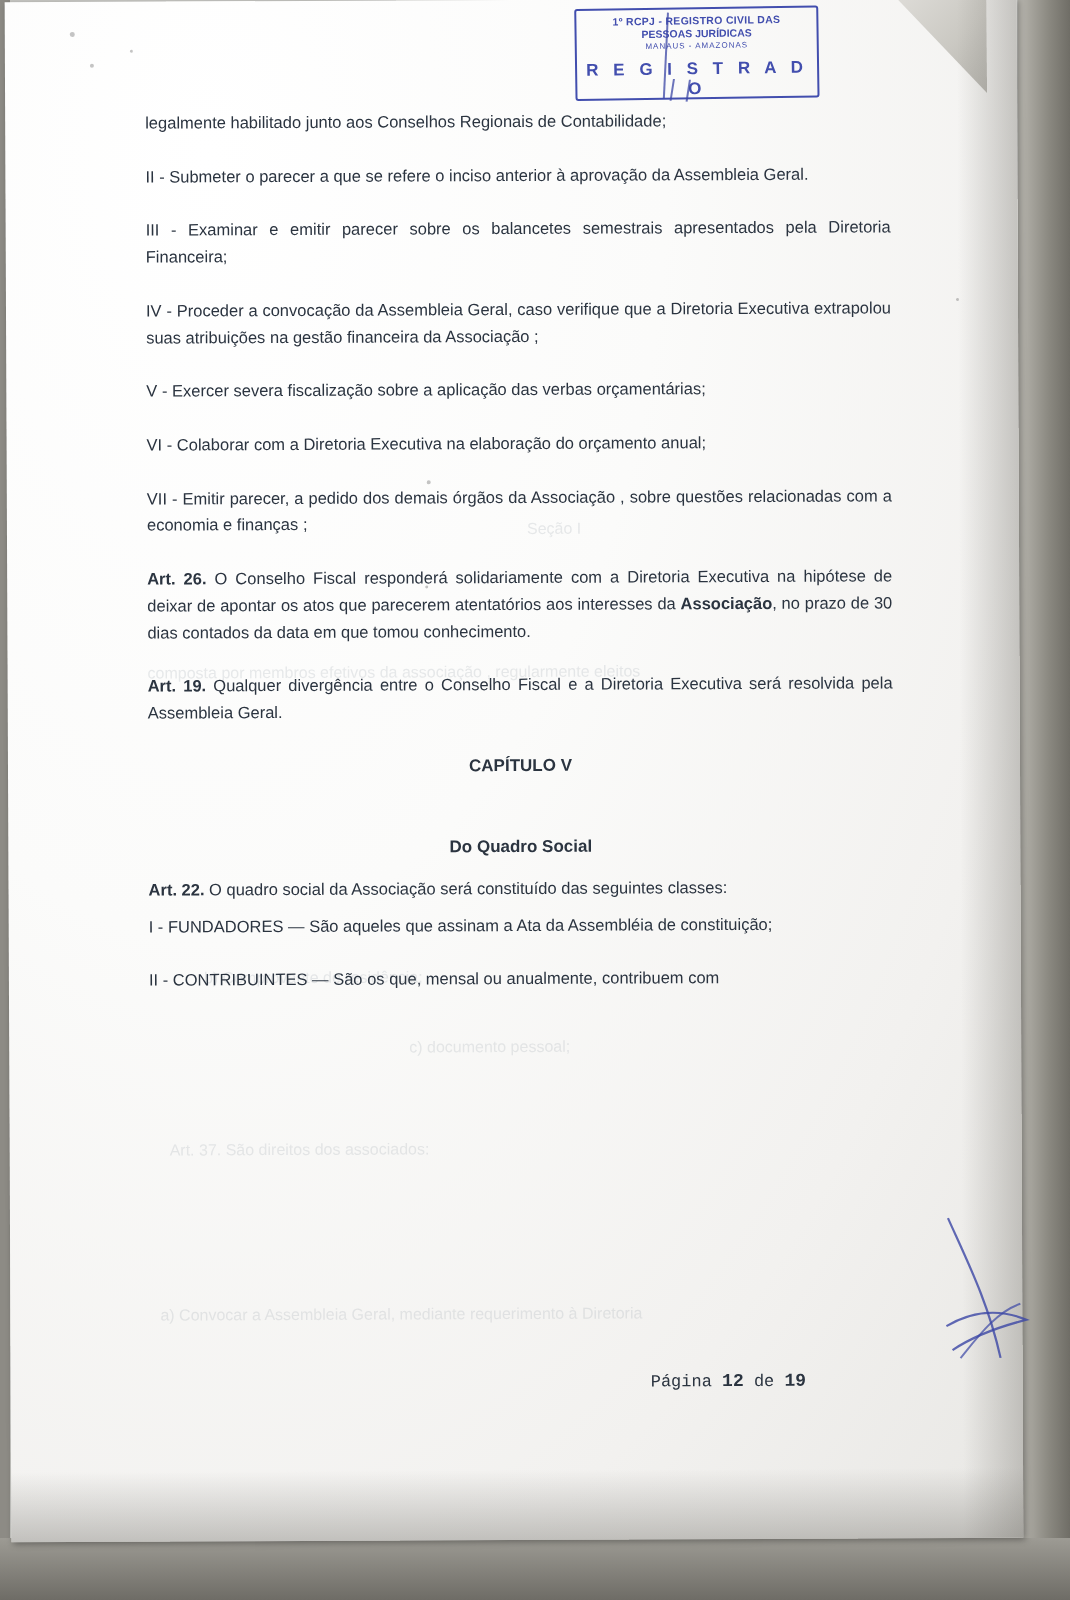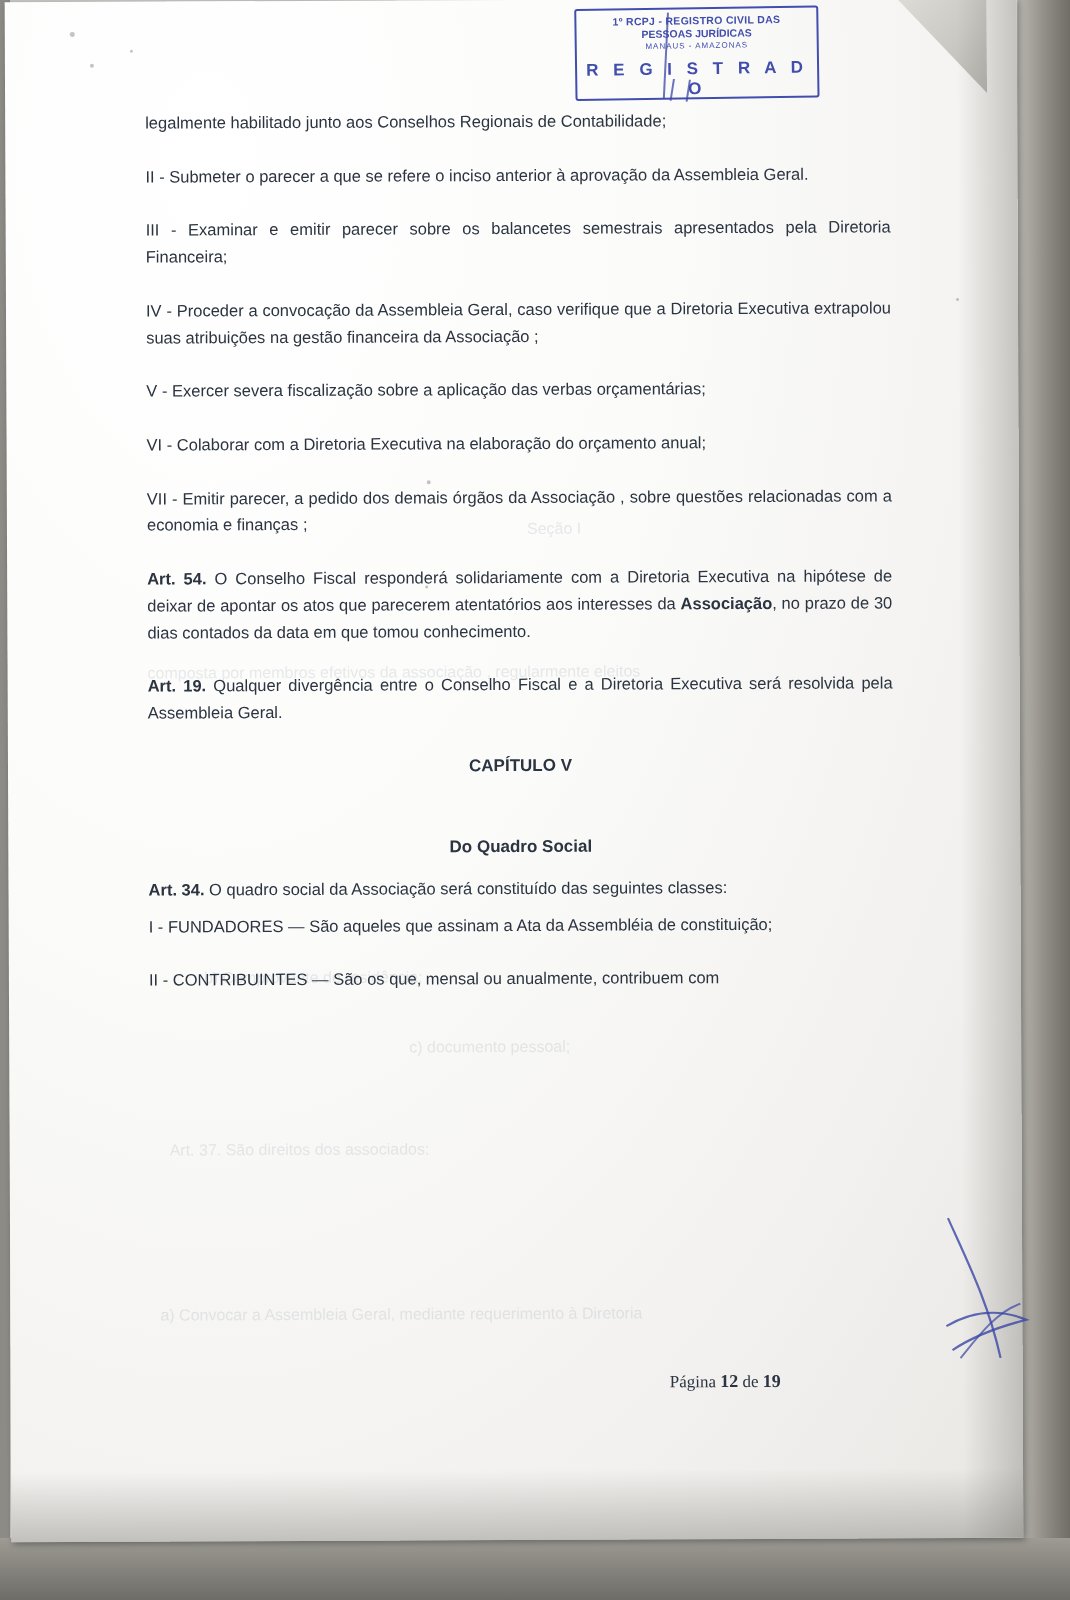--- a/index.html
+++ b/index.html
@@ -163,24 +163,23 @@
     border-left: 2px solid #3b46a5;
     border-right: 2px solid #3b46a5;
     transform: skewX(-6deg);
   }
 
   
   .footer {
     position: absolute;
     left: 640px;
     top: 1372px;
-    font-family: Liberation Serif, serif;
+    font-family: Liberation Mono, monospace;
     font-size: 17px;
     color: #2b3440;
-    margin-left: 19px;
   }
   .footer .num { font-weight: bold; font-size: 18px; }
 
   
   .signature {
     position: absolute;
     left: 930px;
     top: 1210px;
     width: 110px;
     height: 160px;
@@ -242,28 +241,28 @@
     <div class="content">
 
       <p class="par nojust">legalmente habilitado junto aos Conselhos Regionais de Contabilidade;</p>
       <p class="par">II - Submeter o parecer a que se refere o inciso anterior à aprovação da Assembleia Geral.</p>
       <p class="par">III - Examinar e emitir parecer sobre os balancetes semestrais apresentados pela Diretoria Financeira;</p>
       <p class="par">IV - Proceder a convocação da Assembleia Geral, caso verifique que a Diretoria Executiva extrapolou suas atribuições na gestão financeira da Associação ;</p>
       <p class="par nojust">V - Exercer severa fiscalização sobre a aplicação das verbas orçamentárias;</p>
       <p class="par nojust">VI - Colaborar com a Diretoria Executiva na elaboração do orçamento anual;</p>
       <p class="par">VII - Emitir parecer, a pedido dos demais órgãos da Associação , sobre questões relacionadas com a economia e finanças ;</p>
 
-      <p class="par"><span class="b">Art. 54.</span><span> O Conselho Fiscal responderá solidariamente com a Diretoria Executiva na hipótese de deixar de apontar os atos que parecerem atentatórios aos interesses da </span><span class="b">Associação</span><span>, no prazo de 30 dias contados da data em que tomou conhecimento.</span></p>
+      <p class="par"><span class="b">Art. 26.</span><span> O Conselho Fiscal responderá solidariamente com a Diretoria Executiva na hipótese de deixar de apontar os atos que parecerem atentatórios aos interesses da </span><span class="b">Associação</span><span>, no prazo de 30 dias contados da data em que tomou conhecimento.</span></p>
 
       <p class="par"><span class="b">Art. 19.</span><span> Qualquer divergência entre o Conselho Fiscal e a Diretoria Executiva será resolvida pela Assembleia Geral.</span></p>
 
       <div class="center chapter">CAPÍTULO V</div>
       <div class="center section-title">Do Quadro Social</div>
 
-      <p class="par nojust" style="margin-bottom:10px;"><span class="b">Art. 34.</span><span> O quadro social da Associação será constituído das seguintes classes:</span></p>
+      <p class="par nojust" style="margin-bottom:10px;"><span class="b">Art. 22.</span><span> O quadro social da Associação será constituído das seguintes classes:</span></p>
 
       <p class="par">I - FUNDADORES — São aqueles que assinam a Ata da Assembléia de constituição;</p>
       <p class="par nojust" style="margin-top:24px;">II - CONTRIBUINTES — São os que, mensal ou anualmente, contribuem com</p>
     </div>
 
     <svg class="signature" viewBox="0 0 110 160">
       <path d="M8 10 C 28 55, 48 95, 60 150" stroke="#3b46a5" stroke-width="2.2" fill="none" opacity="0.8"></path>
       <path d="M6 118 C 30 104, 58 100, 86 112 C 62 118, 36 126, 12 142" stroke="#3b46a5" stroke-width="2.2" fill="none" opacity="0.8"></path>
       <path d="M20 150 C 38 128, 56 104, 80 96" stroke="#3b46a5" stroke-width="2" fill="none" opacity="0.7"></path>
     </svg>

